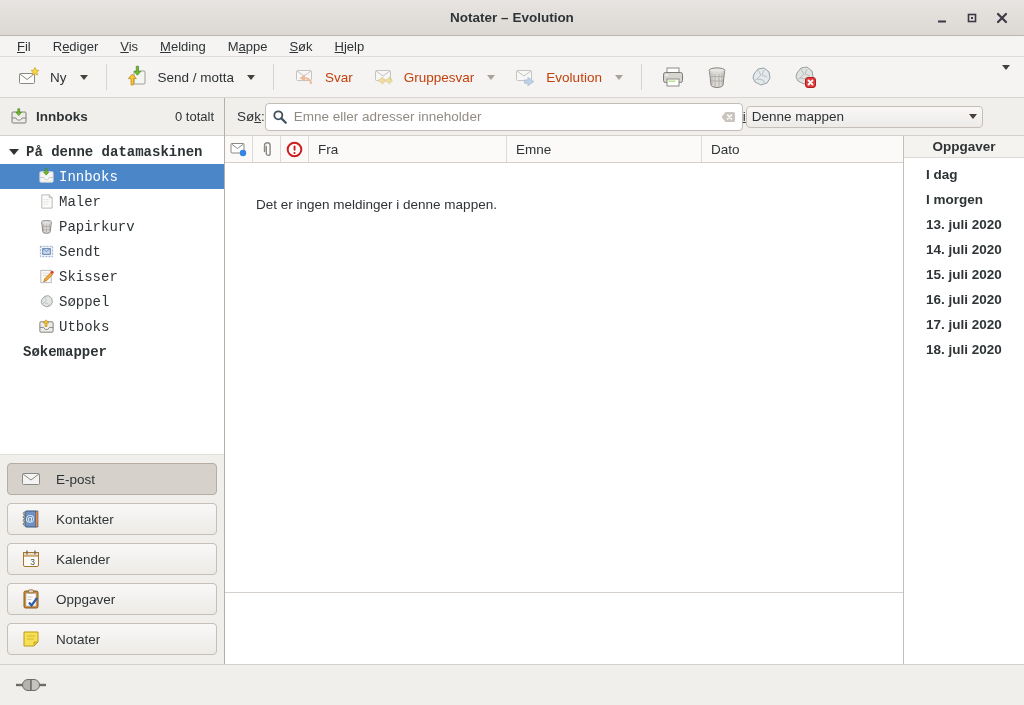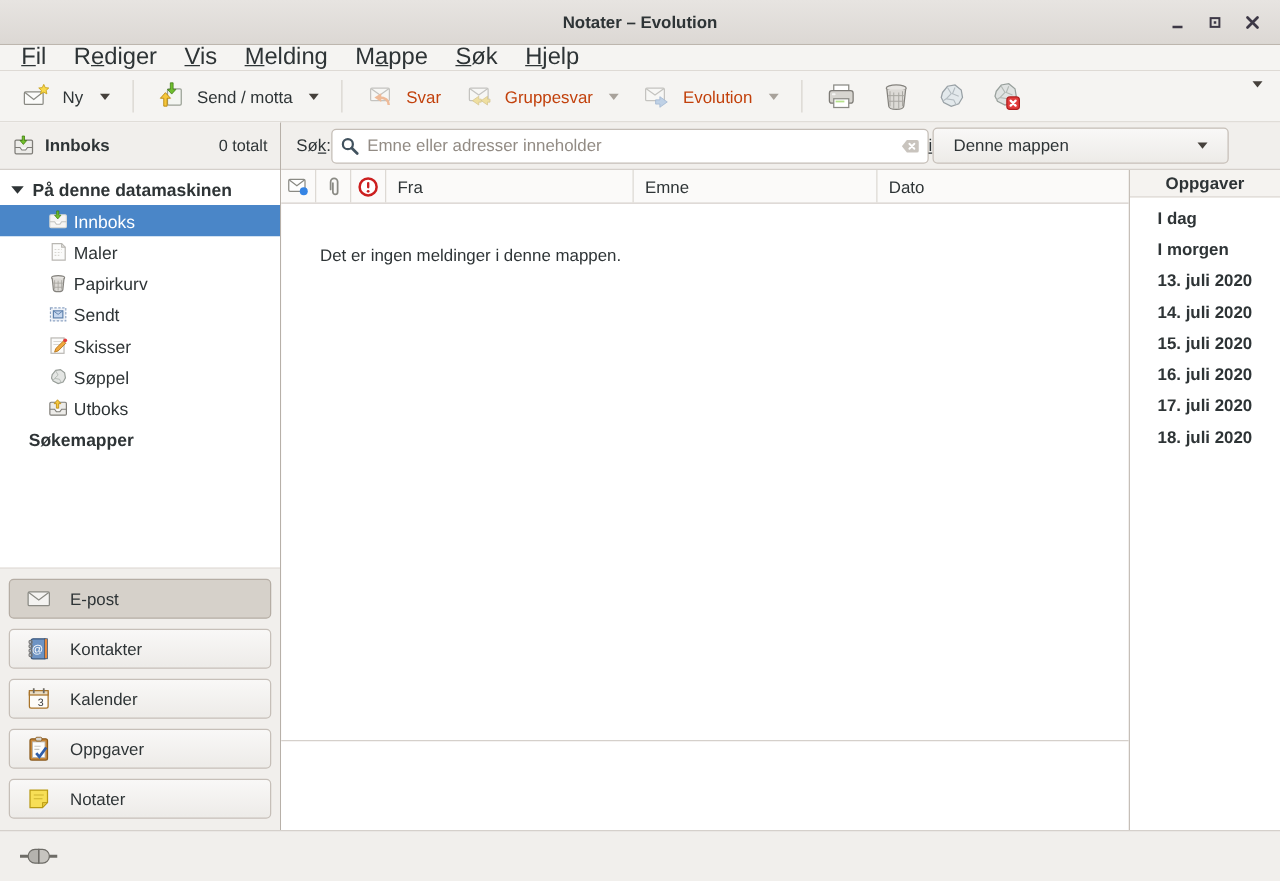--- a/index.html
+++ b/index.html
@@ -7,21 +7,21 @@
   body { font-family:"Liberation Sans", sans-serif; color:#2e3436; background:#fff; overflow:hidden; }
   .window { width:1024px; height:705px; display:flex; flex-direction:column; }
 
   
   .titlebar { height:36px; flex:none; background:linear-gradient(#e7e4e1,#dcd8d4); border-bottom:1px solid #bdb6ae; position:relative; display:flex; align-items:center; }
   .title { position:absolute; left:0; right:0; text-align:center; font-weight:bold; font-size:13.5px; color:#2e3436; }
   .win-controls { margin-left:auto; display:flex; gap:6px; padding-right:10px; z-index:2; }
   .wc-btn { width:24px; height:24px; border:none; background:transparent; display:flex; align-items:center; justify-content:center; cursor:default; }
 
   
-  .menubar { height:21px; flex:none; background:#f5f4f2; border-bottom:1px solid #dedad5; display:flex; align-items:center; padding-left:6px; font-size:19px; }
+  .menubar { height:21px; flex:none; background:#f5f4f2; border-bottom:1px solid #dedad5; display:flex; align-items:center; padding-left:6px; font-size:13px; }
   .menu-item { padding:5px 11px; }
   .menu-item u { text-decoration:underline; }
 
   
   .toolbar { height:41px; flex:none; background:#f5f4f2; border-bottom:1px solid #d9d5d0; display:flex; align-items:center; padding:0 8px; font-size:13.5px; }
   .tbtn { display:flex; align-items:center; gap:9px; padding:5px 9px; background:transparent; border:none; font:inherit; color:#2e3436; }
   .tbtn .darr { margin-left:4px; }
   .tsep { width:1px; height:26px; background:#d8d3ce; margin:0 9px; flex:none; }
   .tbtn.disabled { color:#c2410c; }
   .tbtn.disabled svg { opacity:.45; }
@@ -30,40 +30,40 @@
   .toolbar-overflow { margin-left:auto; background:none; border:none; padding:6px; }
 
   
   .body-row { flex:1; display:flex; min-height:0; }
 
   
   .sidebar { width:225px; flex:none; border-right:1px solid #b7b0a8; display:flex; flex-direction:column; background:#fff; }
   .sidebar-header { height:38px; flex:none; background:#f1efec; border-bottom:1px solid #d5d0cb; display:flex; align-items:center; gap:8px; padding:0 10px; }
   .folder-name { font-weight:bold; font-size:13.5px; }
   .folder-count { margin-left:auto; font-size:13px; }
-  .tree { flex:1; padding-top:3px; font-size:14px; overflow:hidden; }
+  .tree { flex:1; padding-top:3px; font-size:14px; overflow:hidden;font-family:Liberation Mono, monospace; }
   .tree-root { display:flex; align-items:center; gap:7px; height:25px; padding-left:9px; font-weight:bold; }
   .expander { width:0; height:0; border-left:5px solid transparent; border-right:5px solid transparent; border-top:6px solid #2e3436; }
   .tree-item { display:flex; align-items:center; gap:4px; height:25px; padding-left:38px; }
   .tree-item svg { flex:none; }
   .tree-item.selected { background:#4a86c8; color:#fff; }
   .search-folders { font-weight:bold; height:25px; display:flex; align-items:center; padding-left:23px; }
   .switcher { flex:none; background:#f1efec; border-top:1px solid #e2ded9; padding:8px 7px 9px 7px; display:flex; flex-direction:column; gap:8px; }
   .sw-btn { height:32px; display:flex; align-items:center; gap:13px; padding:0 11px; border:1px solid #c6bfb8; border-radius:4px; background:linear-gradient(#f9f8f7,#edebe8); font:inherit; font-size:13.5px; color:#2e3436; }
   .sw-btn.active { background:#d6d1ca; border-color:#b5ada4; }
 
   
   .main { flex:1; display:flex; flex-direction:column; min-width:0; }
   .searchbar { height:38px; flex:none; background:#f1efec; border-bottom:1px solid #d5d0cb; display:flex; align-items:center; gap:0; padding:0 8px 0 12px; font-size:13.5px; }
   .searchbar u { text-decoration:underline; }
   .search-entry { flex:1; max-width:478px; height:28px; background:#fff; border:1px solid #c4bdb6; border-radius:4px; display:flex; align-items:center; gap:6px; padding:0 6px; }
   .search-entry input { border:none; outline:none; flex:1; font:inherit; font-size:13.5px; color:#2e3436; background:transparent; }
   .search-entry input::placeholder { color:#928b84; }
   .clear-btn { background:none; border:none; display:flex; padding:0; }
-  .scope-combo { width:237px; height:29px; flex:none; border:1px solid #c6bfb8; border-radius:4px; background:linear-gradient(#f9f8f7,#edebe8); display:flex; align-items:center; padding:0 16px; font:inherit; font-size:13.5px; color:#2e3436; }
+  .scope-combo { width:237px; height:22px; flex:none; border:1px solid #c6bfb8; border-radius:4px; background:linear-gradient(#f9f8f7,#edebe8); display:flex; align-items:center; padding:0 5px; font:inherit; font-size:13.5px; color:#2e3436; }
   .scope-combo .darr { margin-left:auto; }
 
   .content { flex:1; display:flex; min-height:0; }
   .list-area { flex:1; display:flex; flex-direction:column; background:#fff; min-width:0; }
   .list-header { height:27px; flex:none; display:flex; background:#fbfaf9; border-bottom:1px solid #d5d0cb; font-size:13.5px;justify-content:center; }
   .col { display:flex; align-items:center; padding:0 9px; border-right:1px solid #ddd9d4; background:none; border-top:none; border-bottom:none; border-left:none; font:inherit; color:#2e3436; }
   .col.icon-col { width:28px; justify-content:center; padding:0; }
   .col.c-fra { width:198px; }
   .col.c-emne { width:195px; }
   .col.c-dato { flex:1; border-right:none; }

